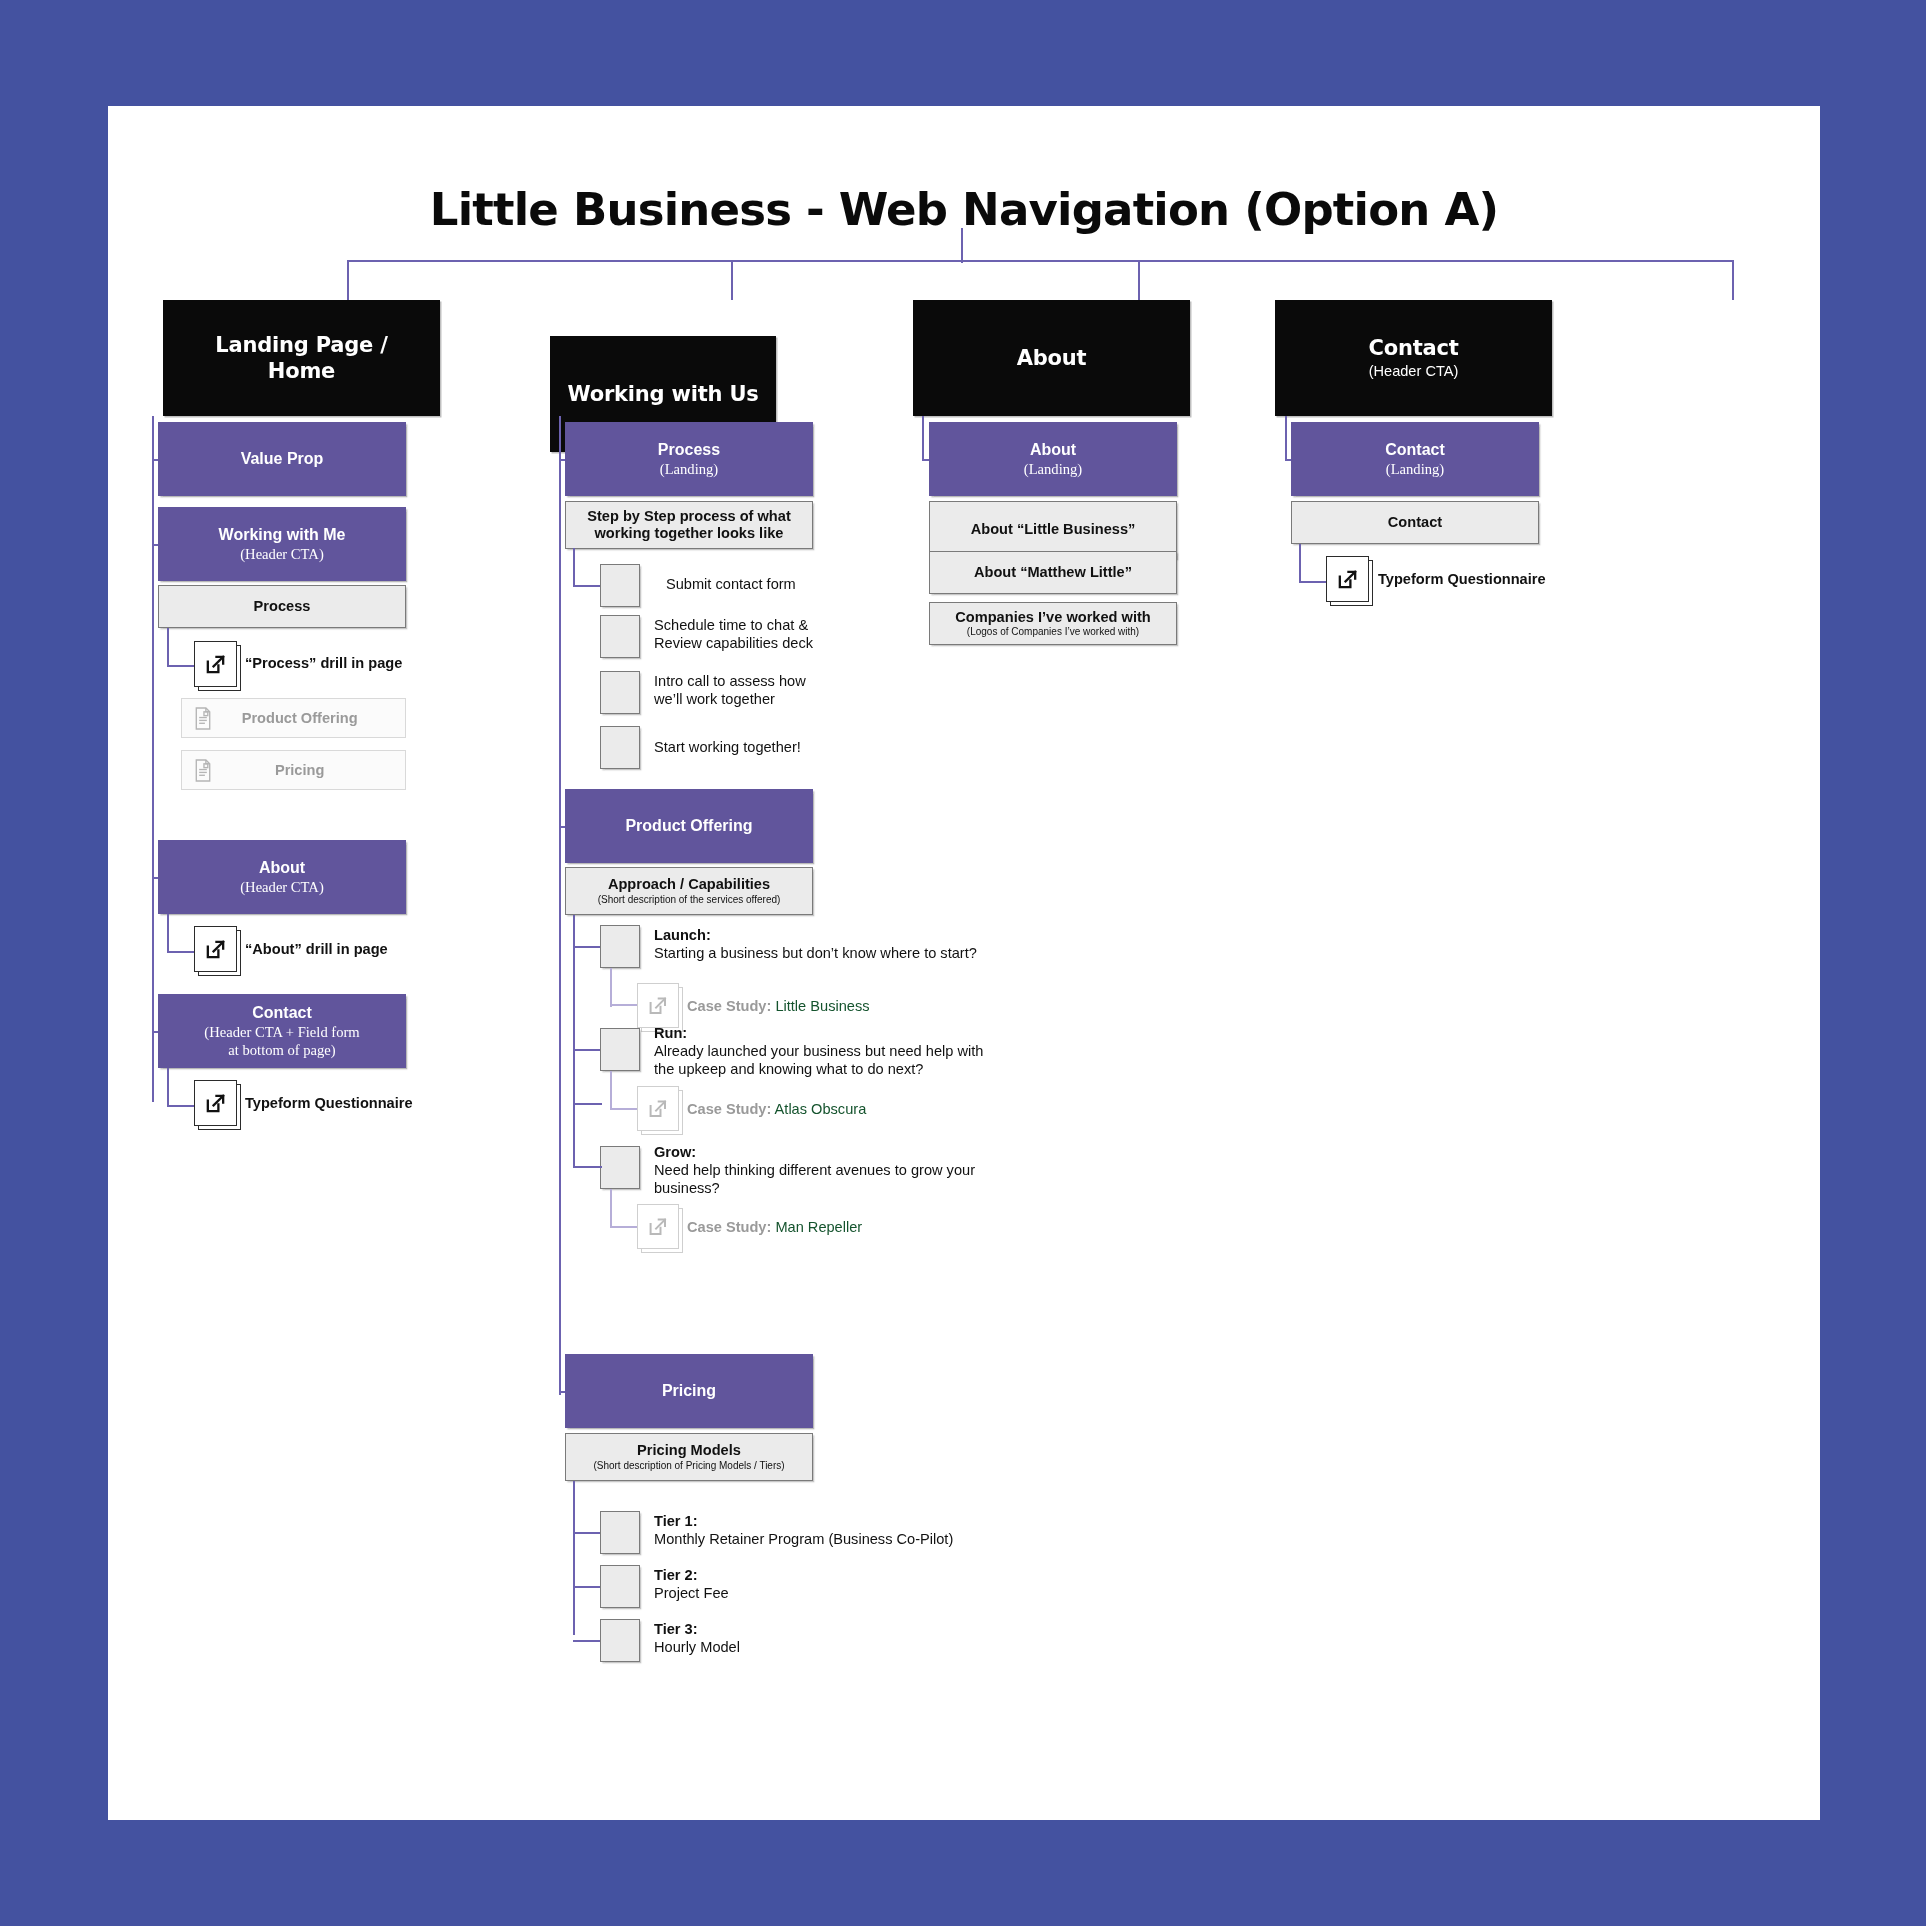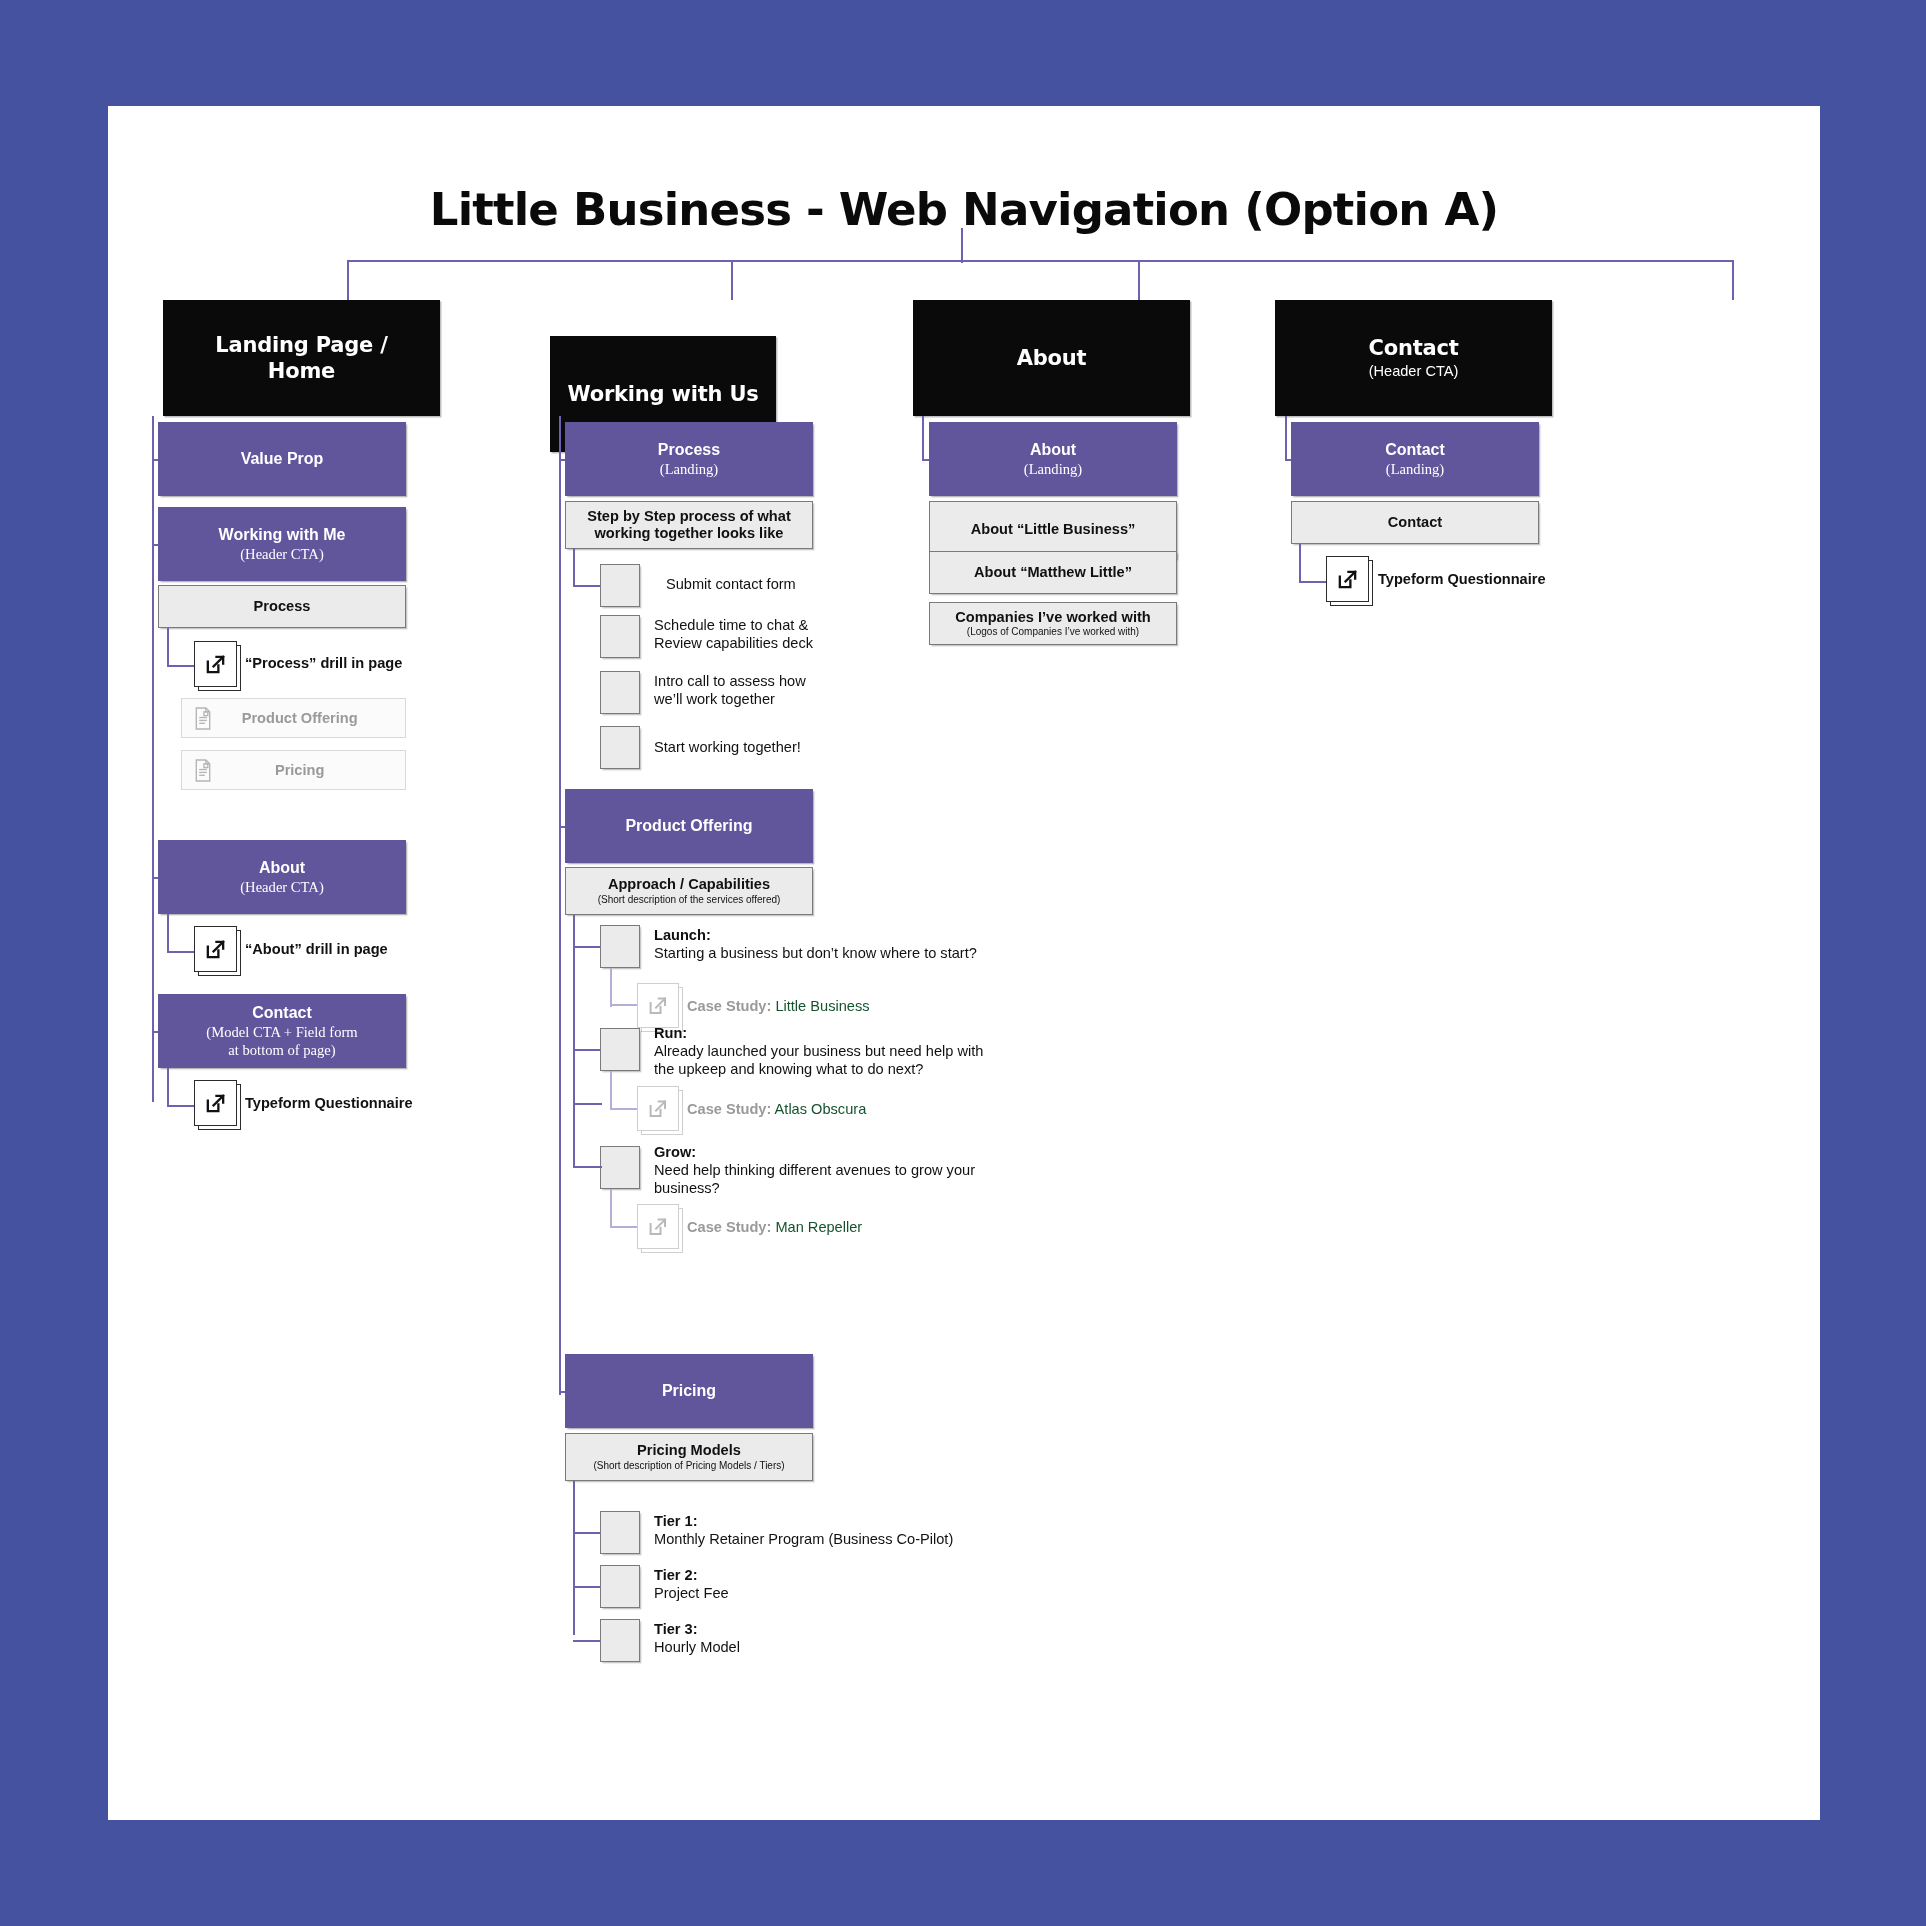--- a/index.html
+++ b/index.html
@@ -224,21 +224,21 @@
       </svg>
     </div>
   </div>
   <div class="extlabel" style="left:137px; top:835px; width:200px;">
     <span class="lb">“About” drill in page</span>
   </div>
 
   <div class="ln h" style="left:44px; top:925px; width:7.7px;"></div>
   <div class="node pur" style="left:50px; top:888px; width:248px; height:74px;">
     <span class="t1">Contact</span>
-    <span class="t2">(Model CTA + Field form</span>
+    <span class="t2">(Header CTA + Field form</span>
     <span class="t2">at bottom of page)</span>
   </div>
 
   <div class="ln v" style="left:59px; top:962px; height:39px;"></div>
   <div class="ln h" style="left:59px; top:999px; width:28.5px;"></div>
   <div class="extcard" style="left:86px; top:974px; width:43px; height:46px;">
     <div class="back"></div>
     <div class="front">
       <svg width="23" height="23" viewBox="0 0 24 24" fill="none" stroke="#111" stroke-width="2.4" stroke-linecap="square">
         <polyline points="4,9 4,20 15,20 15,13"></polyline>

